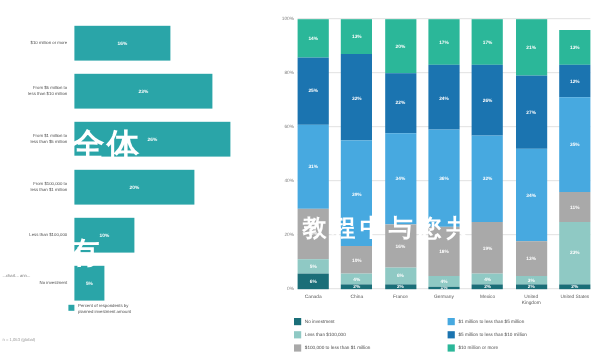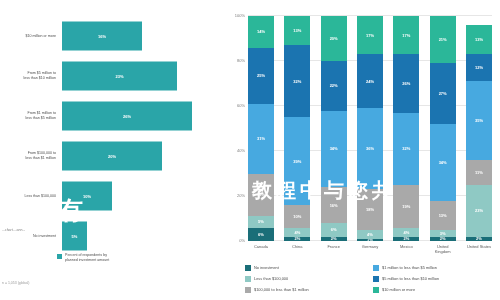--- a/index.html
+++ b/index.html
@@ -412,17 +412,18 @@
           <div class="lg-tx">$100,000 to less than $1 million</div>
         </div>
         <div class="lg-item">
           <div class="lg-sw" style="background: rgb(43, 183, 153);"></div>
           <div class="lg-tx">$10 million or more</div>
         </div>
       </div>
   </div>
 
   <div id="watermark">
+    <div class="wm" id="wm-a">全体</div>
     <div class="wm" id="wm-c">有</div>
     <div class="wm" id="wm-d">教程中与您共</div>
   </div>
 
 </div>
 
 </body></html>

